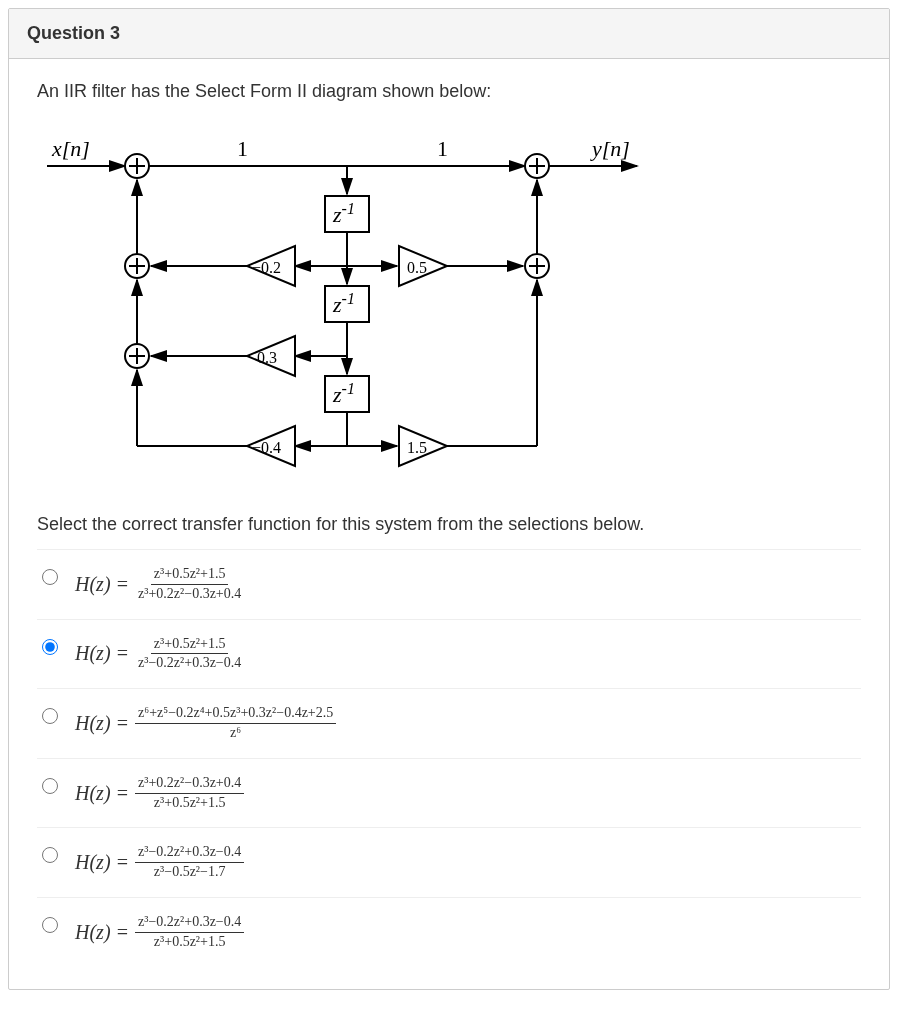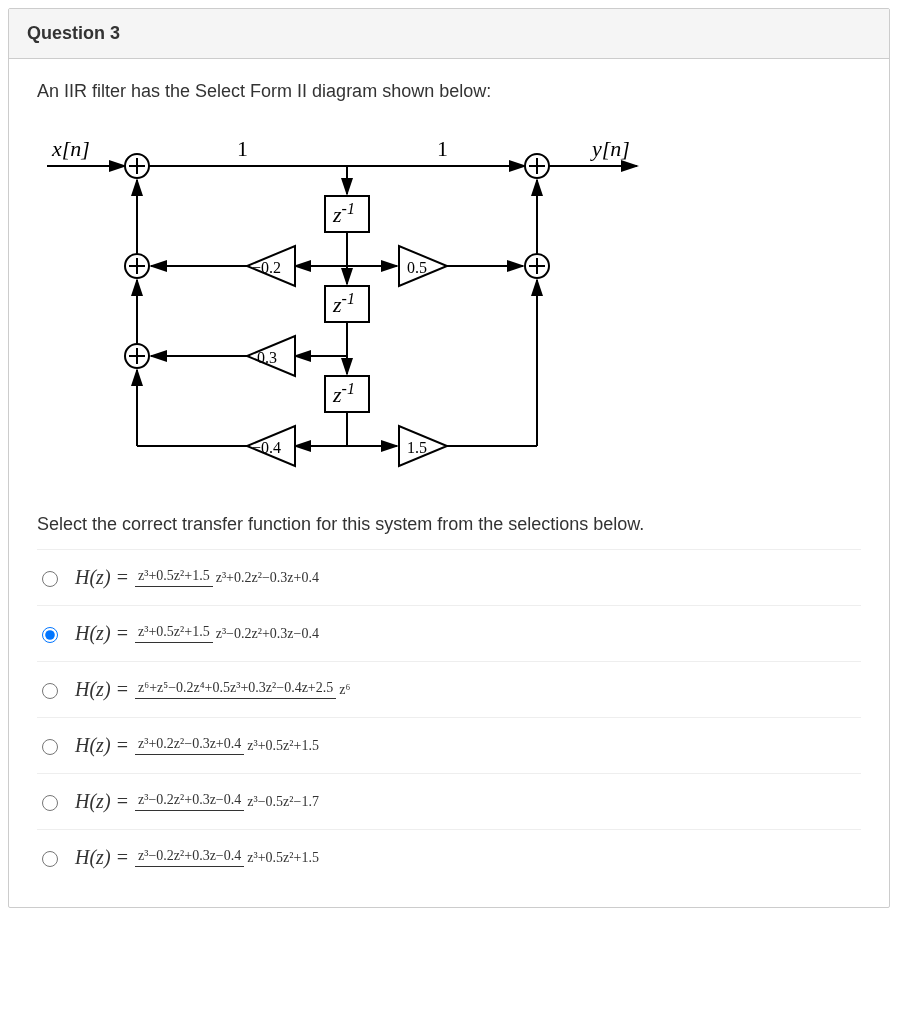--- a/index.html
+++ b/index.html
@@ -34,41 +34,40 @@
   }
   .select-text {
     font-size: 18px;
     margin: 8px 0 14px 0;
   }
   .options {
     margin-top: 10px;
   }
   .option {
     display: flex;
-    align-items: center;
     gap: 14px;
     padding: 16px 0;
     border-top: 1px solid #eee;
   }
   .option input[type=radio] {
     width: 16px;
     height: 16px;
     flex: 0 0 auto;
   }
   .hz {
     font-style: italic;
     font-family: 'Times New Roman', Times, serif;
     font-size: 20px;
     display: inline-flex;
     align-items: center;
     gap: 6px;
   }
   .frac {
     display: inline-flex;
-    flex-direction: row;
+    flex-direction: column;
     align-items: center;
     line-height: 1.2;
     font-size: 14px;
     font-style: normal;
   }
   .frac .num {
     border-bottom: 1px solid #333;
     padding: 0 3px 1px;
   }
   .frac .den {

